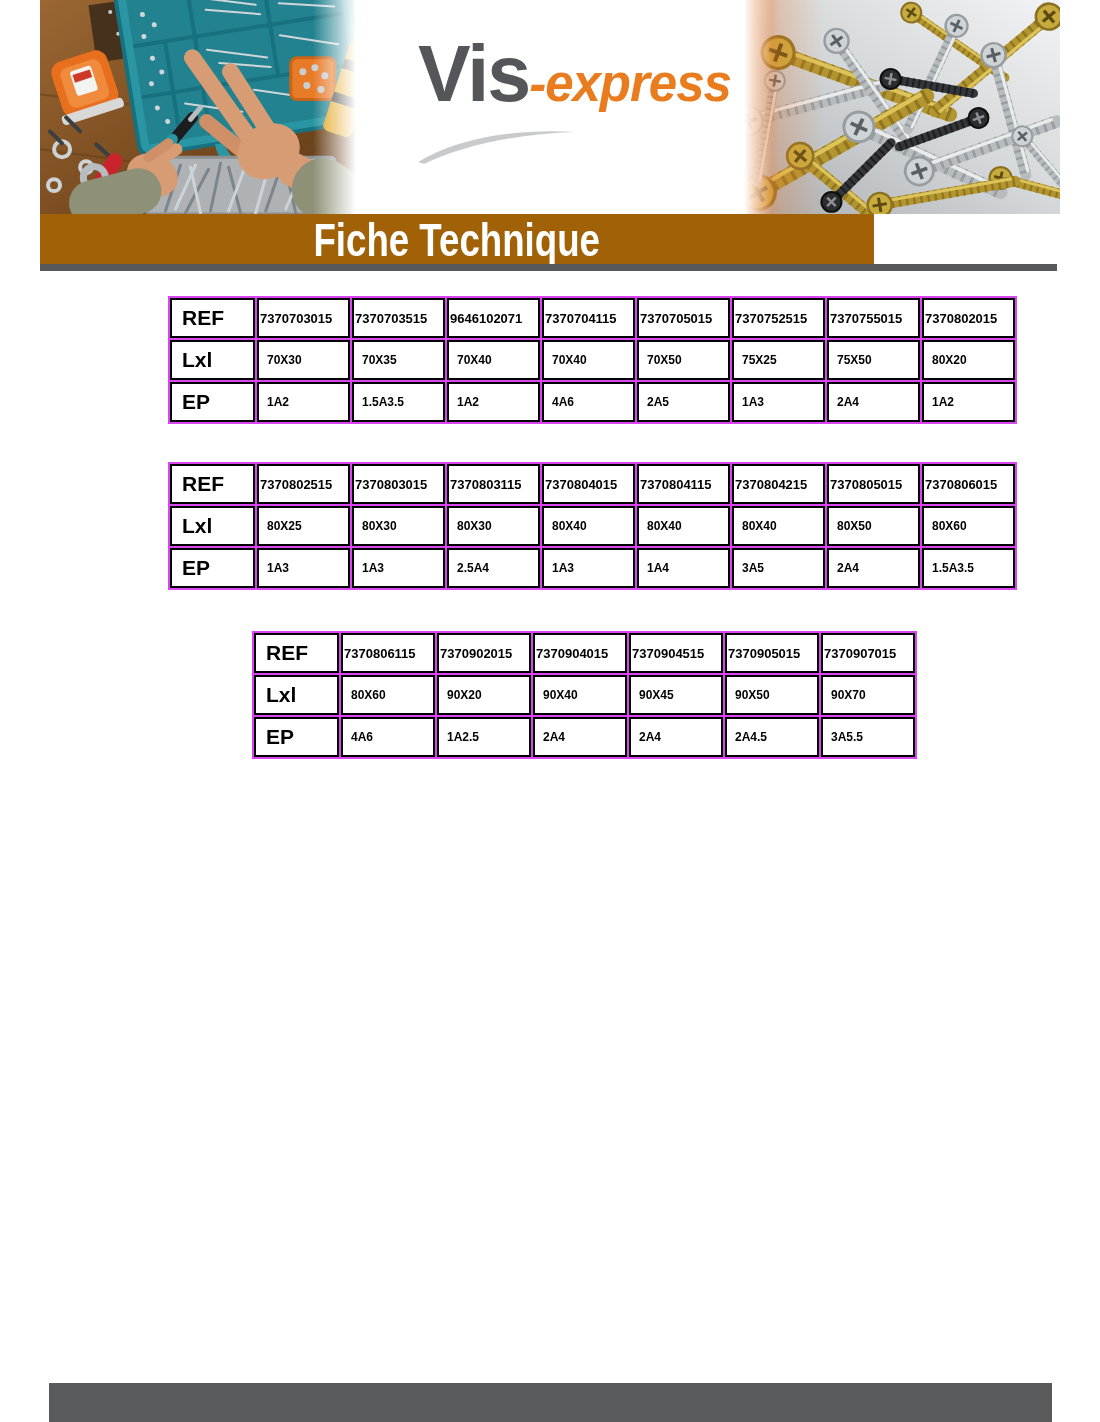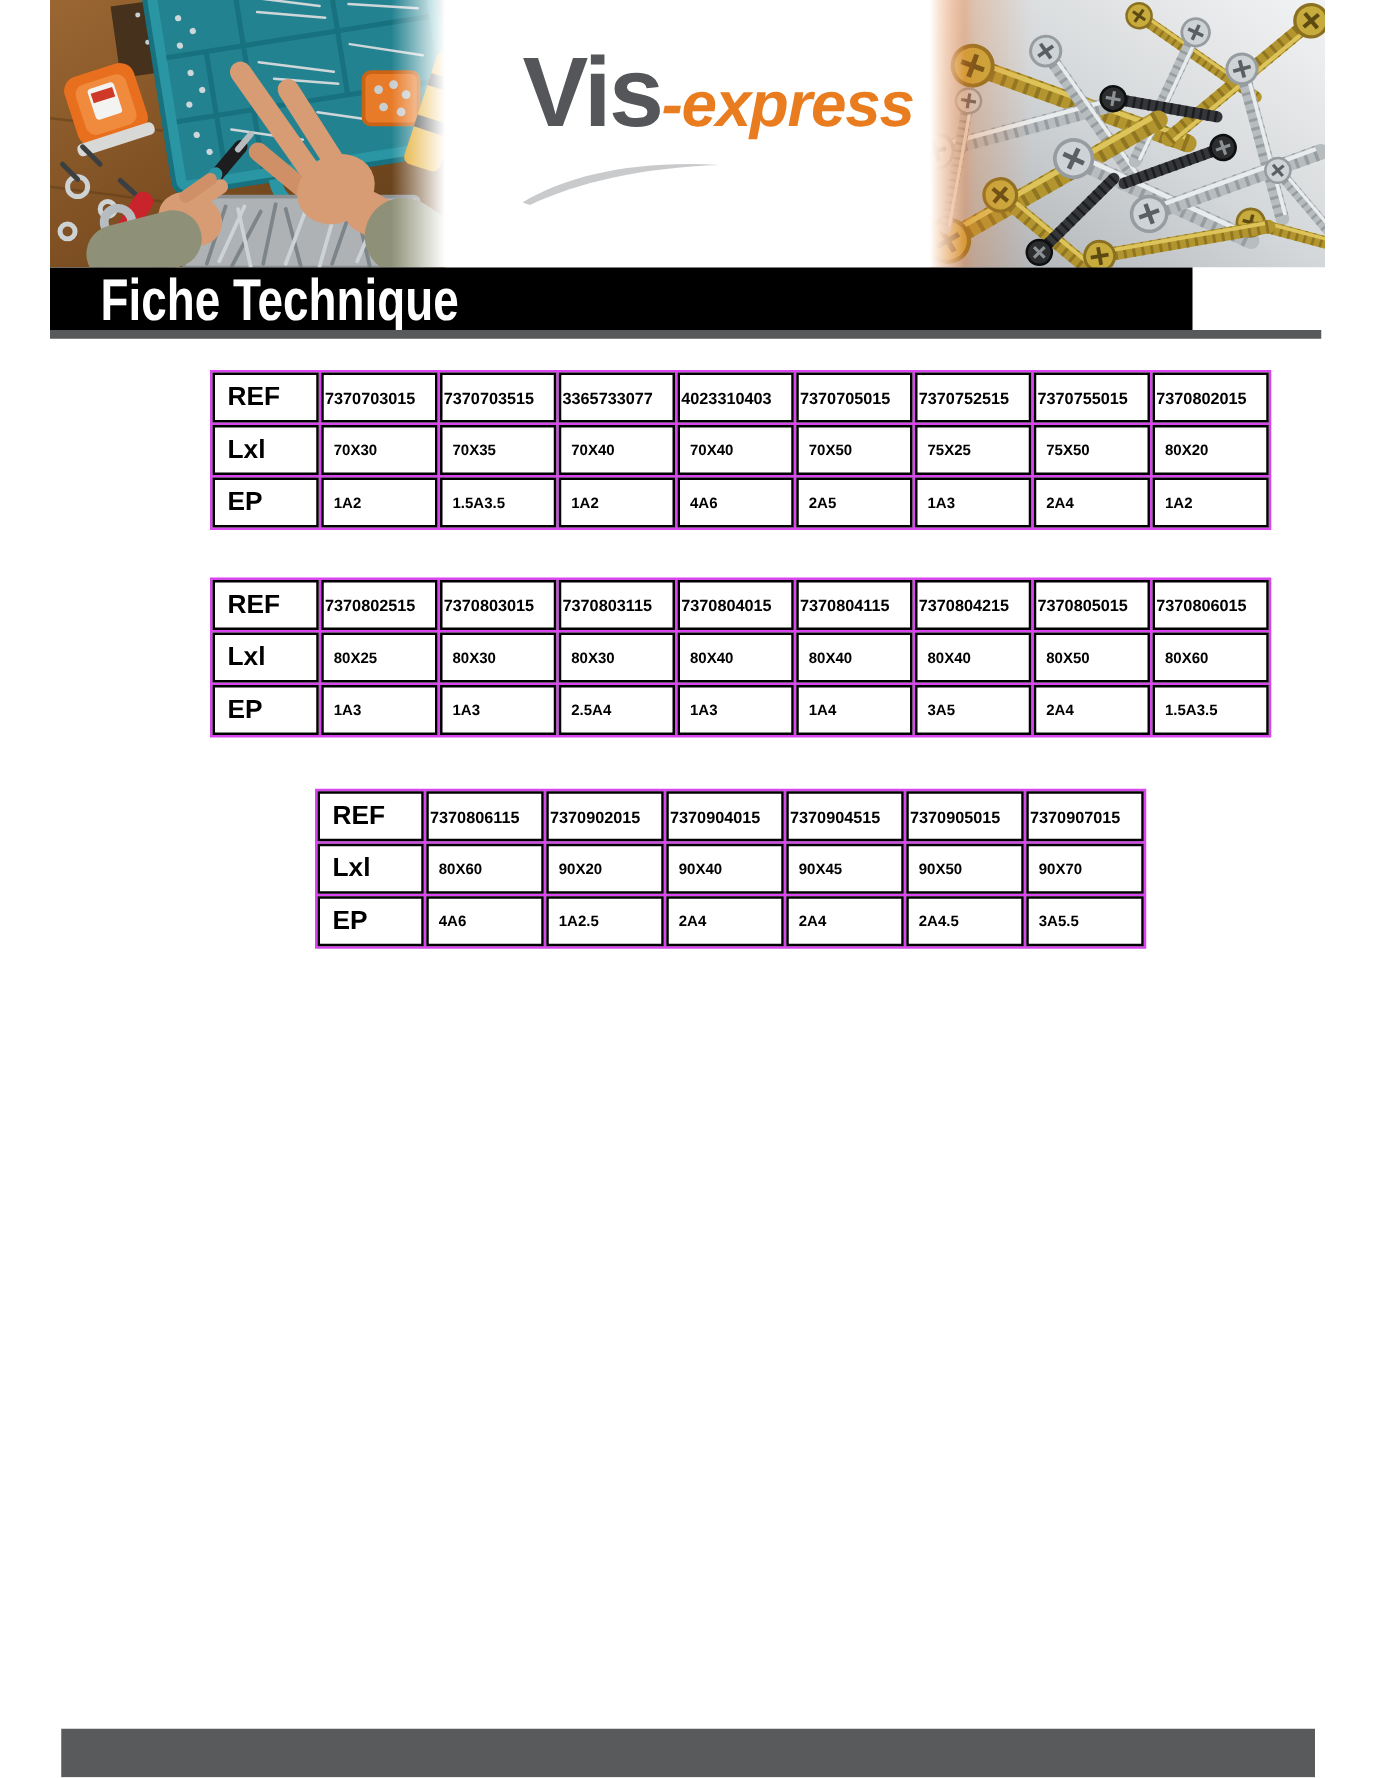--- a/index.html
+++ b/index.html
@@ -20,22 +20,22 @@
   .logo-vis {
     font-size:79px; font-weight:bold; color:#54565a; letter-spacing:-2px;
   }
   .logo-express {
     font-size:51px; font-weight:bold; font-style:italic; color:#e87c1e; letter-spacing:-1px;
   }
   .logo-swoosh { position:absolute; left:58px; top:122px; width:168px; height:42px; }
 
   
   .banner {
-    position:absolute; left:40px; top:214px; width:914px; height:50px;
-    background:#000000; text-align:left; overflow:hidden;
+    position:absolute; left:40px; top:214px; width:834px; height:50px;
+    background:#a16207; text-align:center; overflow:hidden;
   }
   .banner-title {
     display:inline-block; color:#ffffff; font-weight:bold; font-size:47px;
     line-height:52px; transform:scaleX(0.78); transform-origin:center;
     letter-spacing:0px;
   }
   .banner-underline {
     position:absolute; left:40px; top:264px; width:1017px; height:7px;
     background:#58595b;
   }
@@ -300,22 +300,22 @@
     <span class="banner-title">Fiche Technique</span>
   </div>
   <div class="banner-underline"></div>
 
   <table class="spec t1">
     <tbody>
         <tr>
       <td class="lbl">REF</td>
       <td class="ref">7370703015</td>
       <td class="ref">7370703515</td>
-      <td class="ref">3365733077</td>
-      <td class="ref">4023310403</td>
+      <td class="ref">9646102071</td>
+      <td class="ref">7370704115</td>
       <td class="ref">7370705015</td>
       <td class="ref">7370752515</td>
       <td class="ref">7370755015</td>
       <td class="ref">7370802015</td>
     </tr>
     <tr>
       <td class="lbl">Lxl</td>
       <td class="val">70X30</td>
       <td class="val">70X35</td>
       <td class="val">70X40</td>

